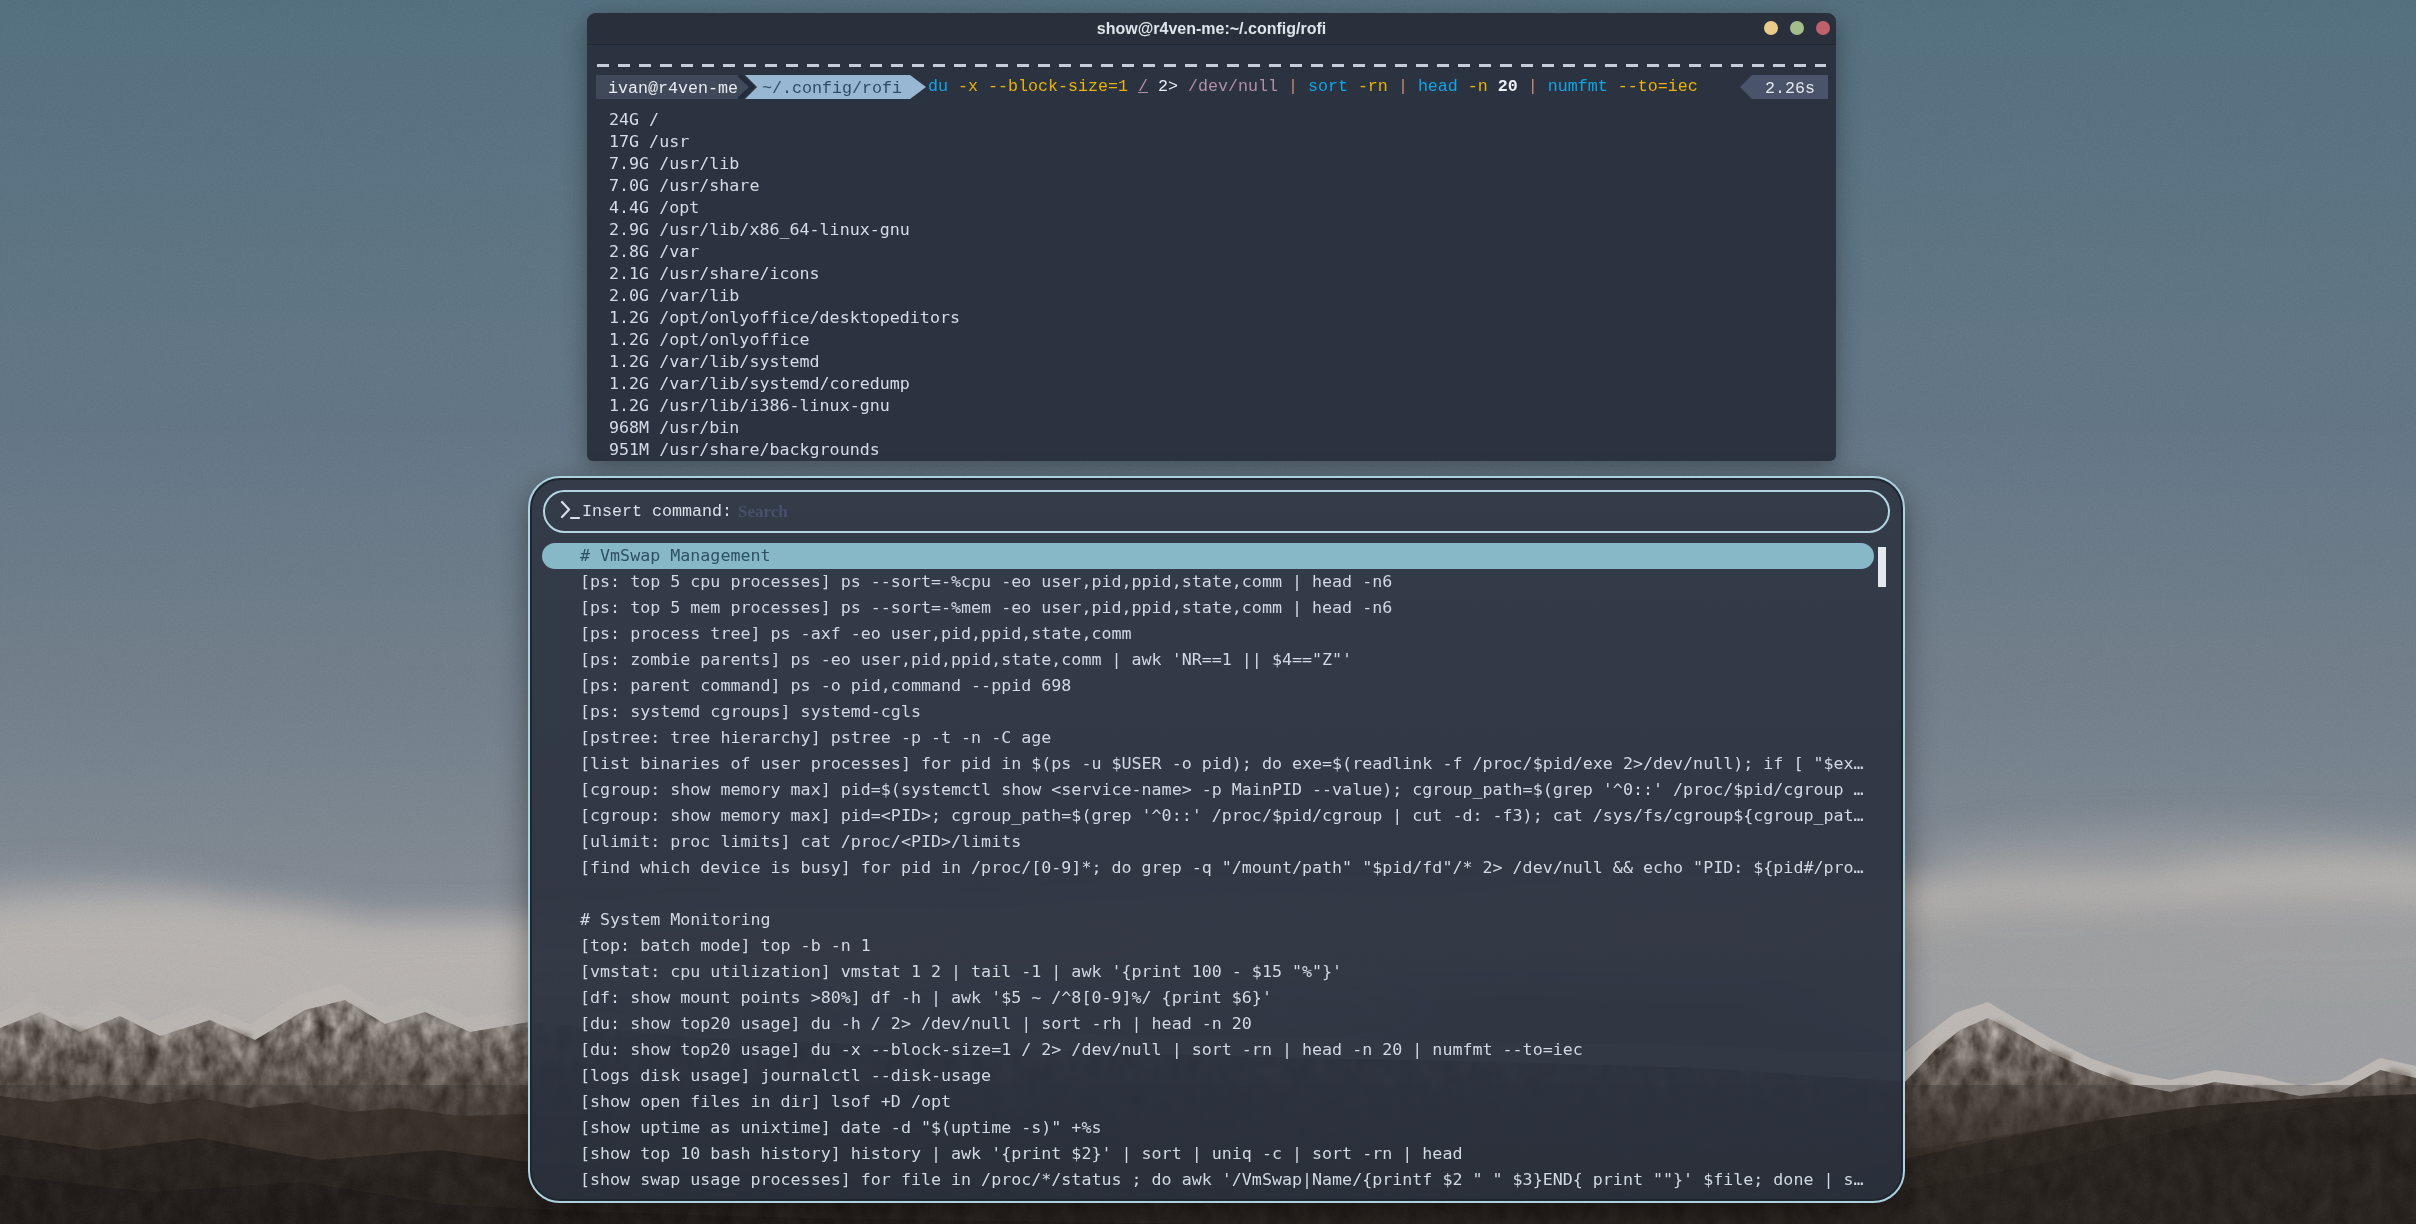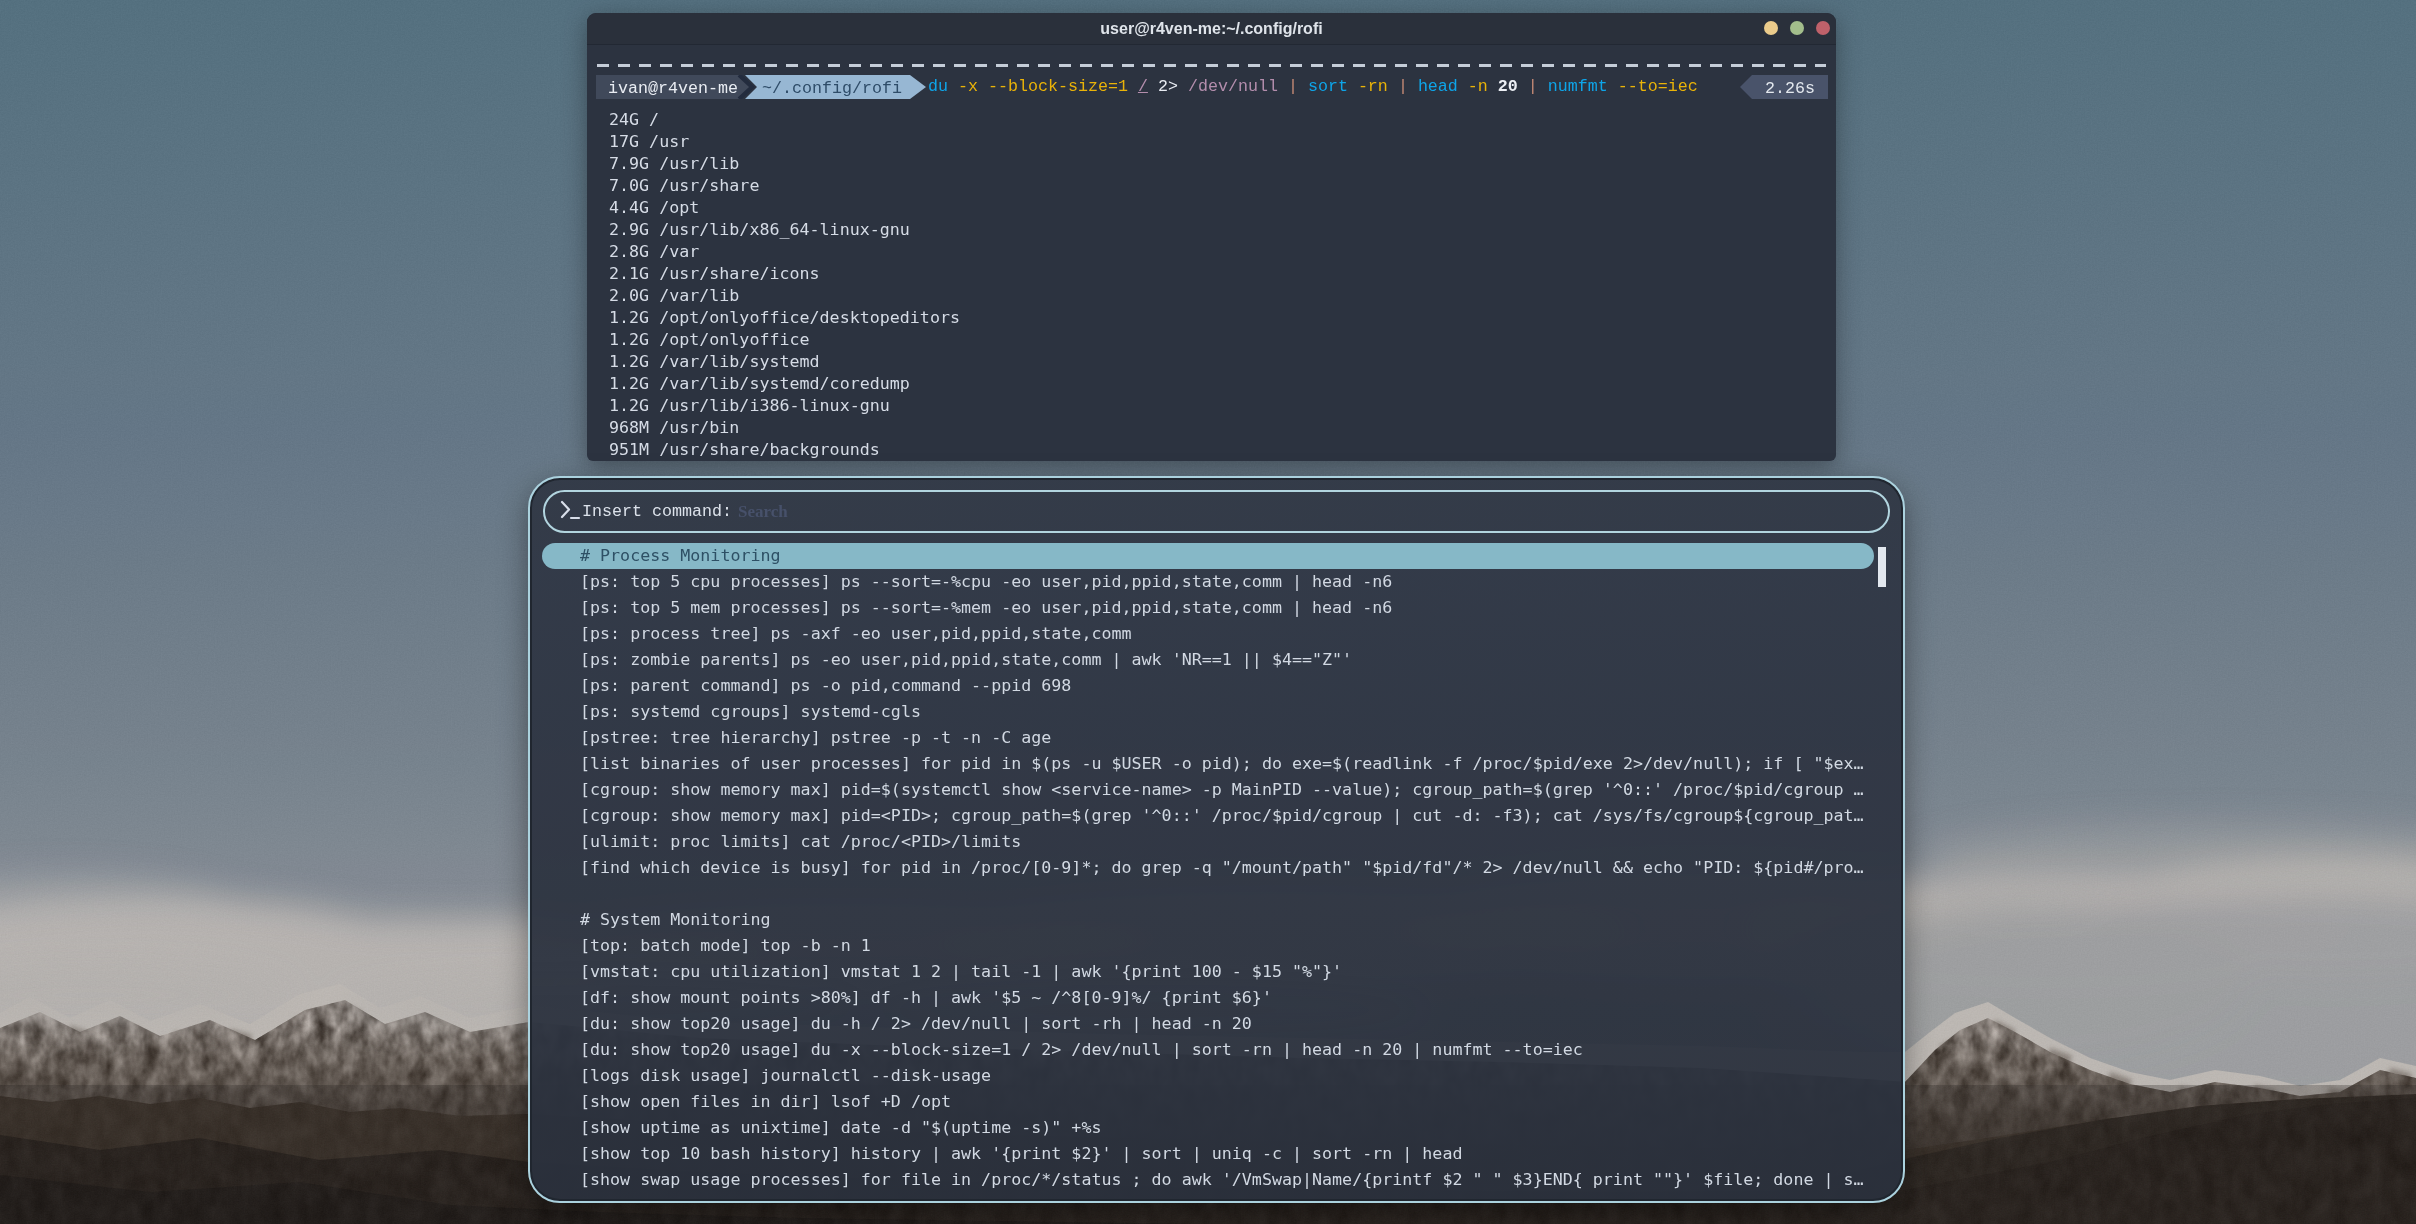--- a/index.html
+++ b/index.html
@@ -147,21 +147,21 @@
     <polygon fill="#2a231d" points="1640,1224 1780,1190 1900,1160 2000,1138 2100,1120 2200,1106 2300,1099 2416,1094 2416,1224"></polygon>
     <polygon fill="#241d18" points="0,1135 100,1150 200,1138 320,1160 440,1150 529,1162 700,1172 900,1180
       1200,1188 1600,1192 1905,1190 2050,1162 2150,1136 2250,1114 2330,1104 2416,1098 2416,1224 0,1224"></polygon>
     <polygon fill="#1a1512" points="0,1175 150,1192 300,1182 450,1205 600,1212 800,1218 1000,1221 1200,1224 0,1224"></polygon>
     <rect x="0" y="1085" width="2416" height="139" filter="url(#rock2)"></rect>
     <rect x="0" y="0" width="2416" height="1224" filter="url(#grain)"></rect>
   </svg>
 
   <div id="term">
     <div id="termbar">
-      <div id="termtitle">user@r4ven-me:~/.config/rofi</div>
+      <div id="termtitle">show@r4ven-me:~/.config/rofi</div>
       <div class="circ" style="left:1177px;background:#ebcb8b;"></div>
       <div class="circ" style="left:1203px;background:#a3be8c;"></div>
       <div class="circ" style="left:1229px;background:#bf616a;"></div>
     </div>
     <div id="dash"></div>
     <svg id="promptsvg" width="1249" height="24">
       <polygon points="9,0 154,0 166,12 154,24 9,24" fill="#40495a"></polygon>
       <polyline points="152,0 165,12 152,24" fill="none" stroke="#232c3e" stroke-width="4"></polyline>
       <polygon points="158,0 323,0 339,12 323,24 158,24 170,12" fill="#97b7d3"></polygon>
       <polygon points="1153,12 1165,0 1241,0 1241,24 1165,24" fill="#49536a"></polygon>
@@ -192,21 +192,21 @@
     <div id="input">
       <svg id="picon2" width="22" height="39" style="position:absolute;left:15px;top:0;">
         <polyline points="2,10 9,17.5 2,25" stroke="#d8dee9" stroke-width="2.2" fill="none" stroke-linecap="round" stroke-linejoin="round"></polyline>
         <line x1="11" y1="26" x2="19" y2="26" stroke="#d8dee9" stroke-width="2.2" stroke-linecap="round"></line>
       </svg>
         <span id="ptext">Insert command:</span>
         <span id="search">Search</span>
     </div>
     <div id="selpill"></div>
     <div id="scrollbar"></div>
-    <pre id="rows"><span class="sel"># Process Monitoring</span>
+    <pre id="rows"><span class="sel"># VmSwap Management</span>
 [ps: top 5 cpu processes] ps --sort=-%cpu -eo user,pid,ppid,state,comm | head -n6
 [ps: top 5 mem processes] ps --sort=-%mem -eo user,pid,ppid,state,comm | head -n6
 [ps: process tree] ps -axf -eo user,pid,ppid,state,comm
 [ps: zombie parents] ps -eo user,pid,ppid,state,comm | awk 'NR==1 || $4=="Z"'
 [ps: parent command] ps -o pid,command --ppid 698
 [ps: systemd cgroups] systemd-cgls
 [pstree: tree hierarchy] pstree -p -t -n -C age
 [list binaries of user processes] for pid in $(ps -u $USER -o pid); do exe=$(readlink -f /proc/$pid/exe 2&gt;/dev/null); if [ "$ex…
 [cgroup: show memory max] pid=$(systemctl show &lt;service-name&gt; -p MainPID --value); cgroup_path=$(grep '^0::' /proc/$pid/cgroup …
 [cgroup: show memory max] pid=&lt;PID&gt;; cgroup_path=$(grep '^0::' /proc/$pid/cgroup | cut -d: -f3); cat /sys/fs/cgroup${cgroup_pat…

